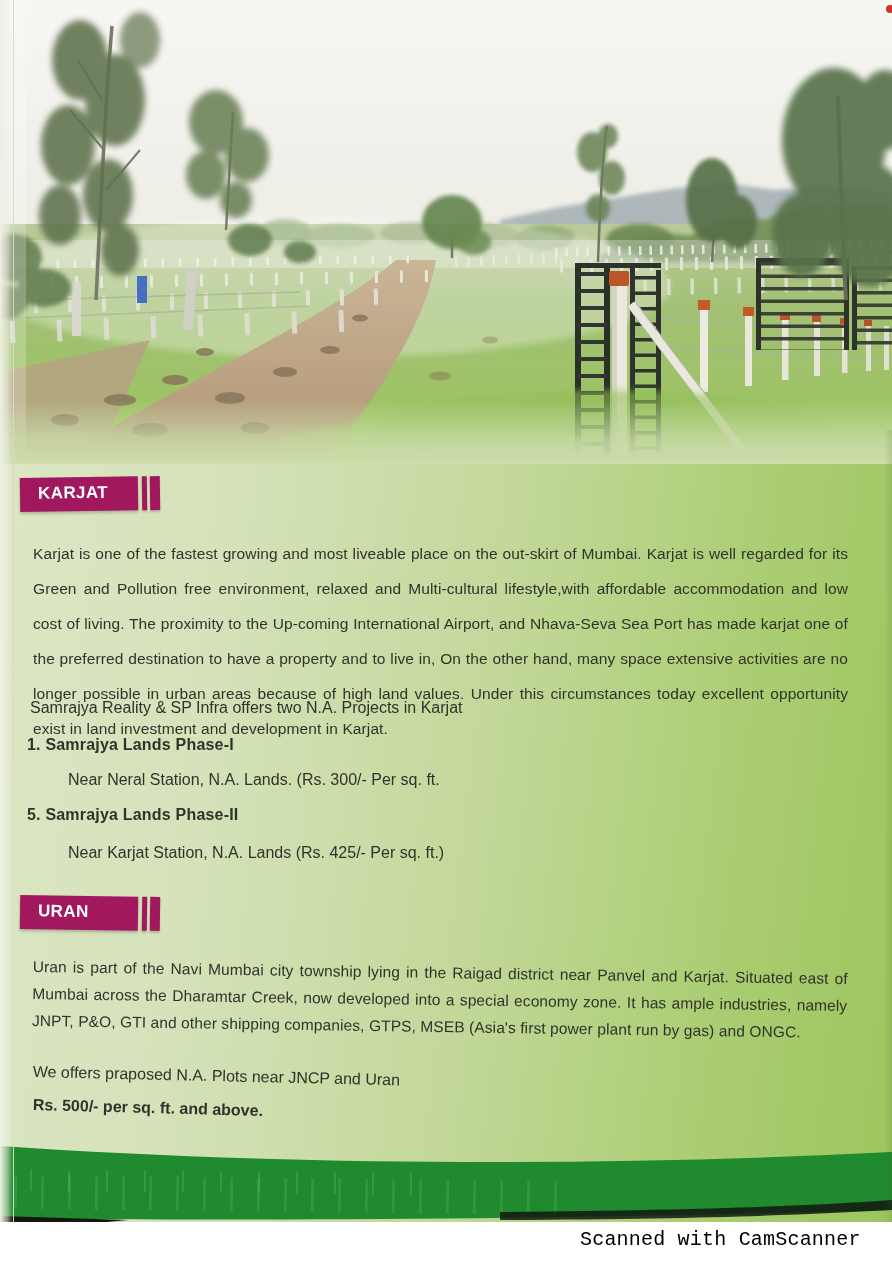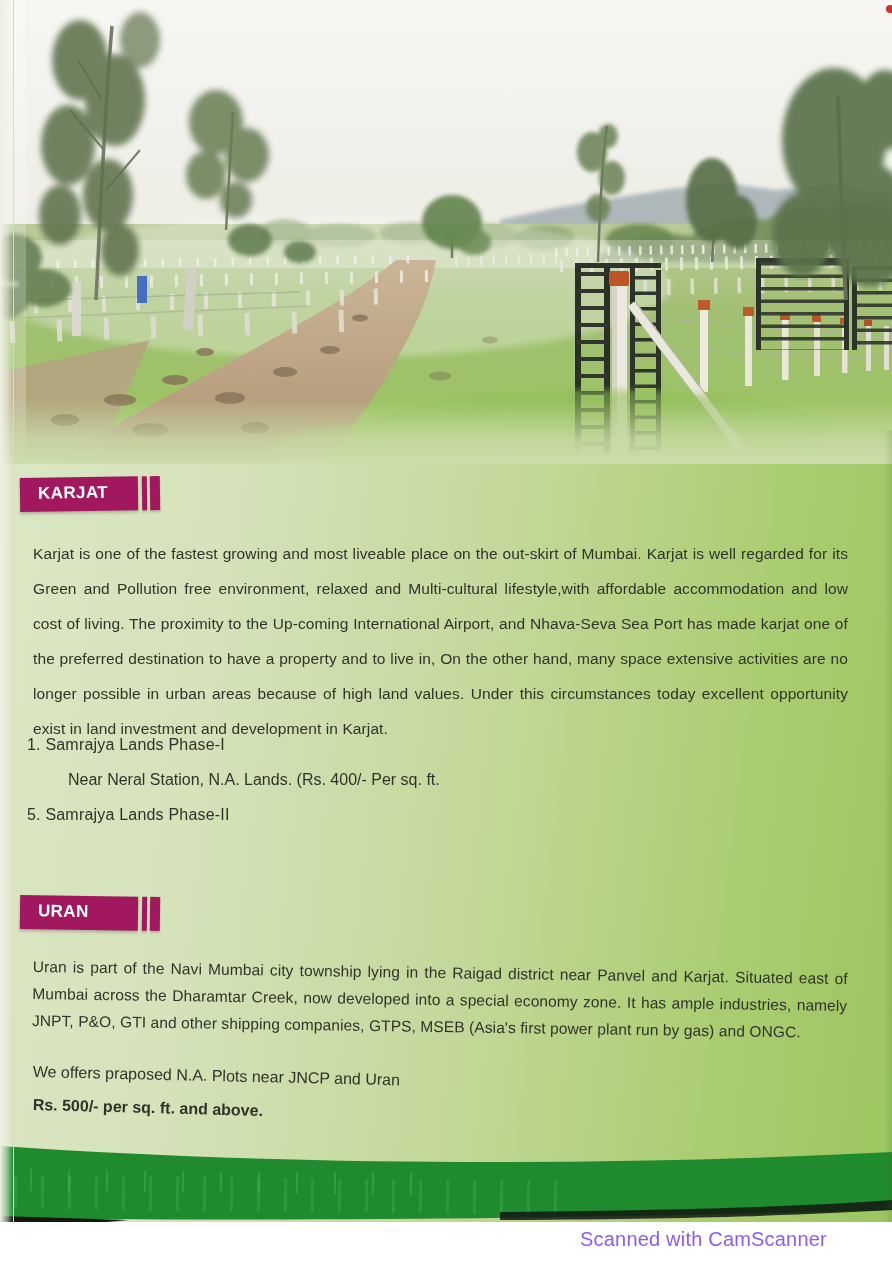--- a/index.html
+++ b/index.html
@@ -41,37 +41,37 @@
   }
   .banner .stripe-a{width:5px;background:#a1185f;margin-left:4px;box-shadow:0 2px 2px rgba(40,20,30,.2);}
   .banner .stripe-b{width:10px;background:#a1185f;margin-left:3px;box-shadow:0 2px 2px rgba(40,20,30,.2);}
   .banner-karjat{top:477px;left:20px;transform:rotate(-.8deg);}
   .banner-uran{top:896px;left:20px;transform:rotate(.8deg);}
 
   .txt{position:absolute;color:#30332a;z-index:4;}
   .para{width:815px;text-align:justify;font-size:15.5px;line-height:35px;letter-spacing:.1px;}
   .karjat-para{top:536px;left:33px;}
   .intro{top:699px;left:30px;font-size:16px;}
-  .proj-title{left:27px;font-weight:normal;font-size:16px;letter-spacing:.2px;}
+  .proj-title{left:27px;font-weight:bold;font-size:16px;letter-spacing:.2px;}
   .p1-title{top:736px;}
   .p1-detail{top:771px;left:68px;font-size:16px;}
   .p2-title{top:806px;}
   .p2-detail{top:844px;left:68px;font-size:16px;}
   .uran-para{top:953px;left:33px;line-height:27px;transform:rotate(.85deg);transform-origin:0 0;}
   .offer-line{top:1063px;left:33px;font-size:16px;transform:rotate(1.3deg);transform-origin:0 0;}
   .price-line{top:1096px;left:33px;font-size:16px;font-weight:bold;transform:rotate(1.5deg);transform-origin:0 0;}
 
   .footer-bar{position:absolute;top:1140px;left:0;width:892px;height:94px;z-index:6;}
 
   .cam-strip{
     position:absolute;top:1222px;left:0;width:892px;height:41px;background:#ffffff;z-index:10;
   }
   .cam-credit{
-    position:absolute;top:6px;left:580px;font-size:20px;color:#8b5cf6;letter-spacing:.2px;
-    font-family:Liberation Sans, sans-serif;
+    position:absolute;top:6px;left:580px;font-size:20px;color:#000000;letter-spacing:.2px;
+    font-family:Liberation Mono, monospace;
   }
 </style>
 </head>
 <body>
 
 <div class="scan">
 
   <div class="photo">
     <svg width="892" height="462" viewBox="0 0 892 462">
       <defs>
@@ -265,24 +265,26 @@
     <div class="photo-fade"></div>
   </div>
 
   <div class="banner banner-karjat">
     <div class="plate">KARJAT</div>
     <div class="stripe-a"></div>
     <div class="stripe-b"></div>
   </div>
 
   <div class="txt para karjat-para">Karjat is one of the fastest growing and most liveable place on the out-skirt of Mumbai. Karjat is well regarded for its Green and Pollution free environment, relaxed and Multi-cultural lifestyle,with affordable accommodation and low cost of living. The proximity to the Up-coming International Airport, and Nhava-Seva Sea Port has made karjat one of the preferred destination to have a property and to live in, On the other hand, many space extensive activities are no longer possible in urban areas because of high land values. Under this circumstances today excellent opportunity exist in land investment and development in Karjat.</div>
+  <div class="txt intro">Samrajya Reality &amp; SP Infra offers two N.A. Projects in Karjat</div>
 
   <div class="txt proj-title p1-title">1. Samrajya Lands Phase-I</div>
-  <div class="txt p1-detail">Near Neral Station, N.A. Lands. (Rs. 400/- Per sq. ft.</div>
+  <div class="txt p1-detail">Near Neral Station, N.A. Lands. (Rs. 300/- Per sq. ft.</div>
   <div class="txt proj-title p2-title">5. Samrajya Lands Phase-II</div>
+  <div class="txt p2-detail">Near Karjat Station, N.A. Lands (Rs. 425/- Per sq. ft.)</div>
 
   <div class="banner banner-uran">
     <div class="plate">URAN</div>
     <div class="stripe-a"></div>
     <div class="stripe-b"></div>
   </div>
 
   <div class="txt para uran-para">Uran is part of the Navi Mumbai city township lying in the Raigad district near Panvel and Karjat. Situated east of Mumbai across the Dharamtar Creek, now developed into a special economy zone. It has ample industries, namely JNPT, P&amp;O, GTI and other shipping companies, GTPS, MSEB (Asia's first power plant run by gas) and ONGC.</div>
   <div class="txt offer-line">We offers praposed N.A. Plots near JNCP and Uran</div>
   <div class="txt price-line">Rs. 500/- per sq. ft. and above.</div>

